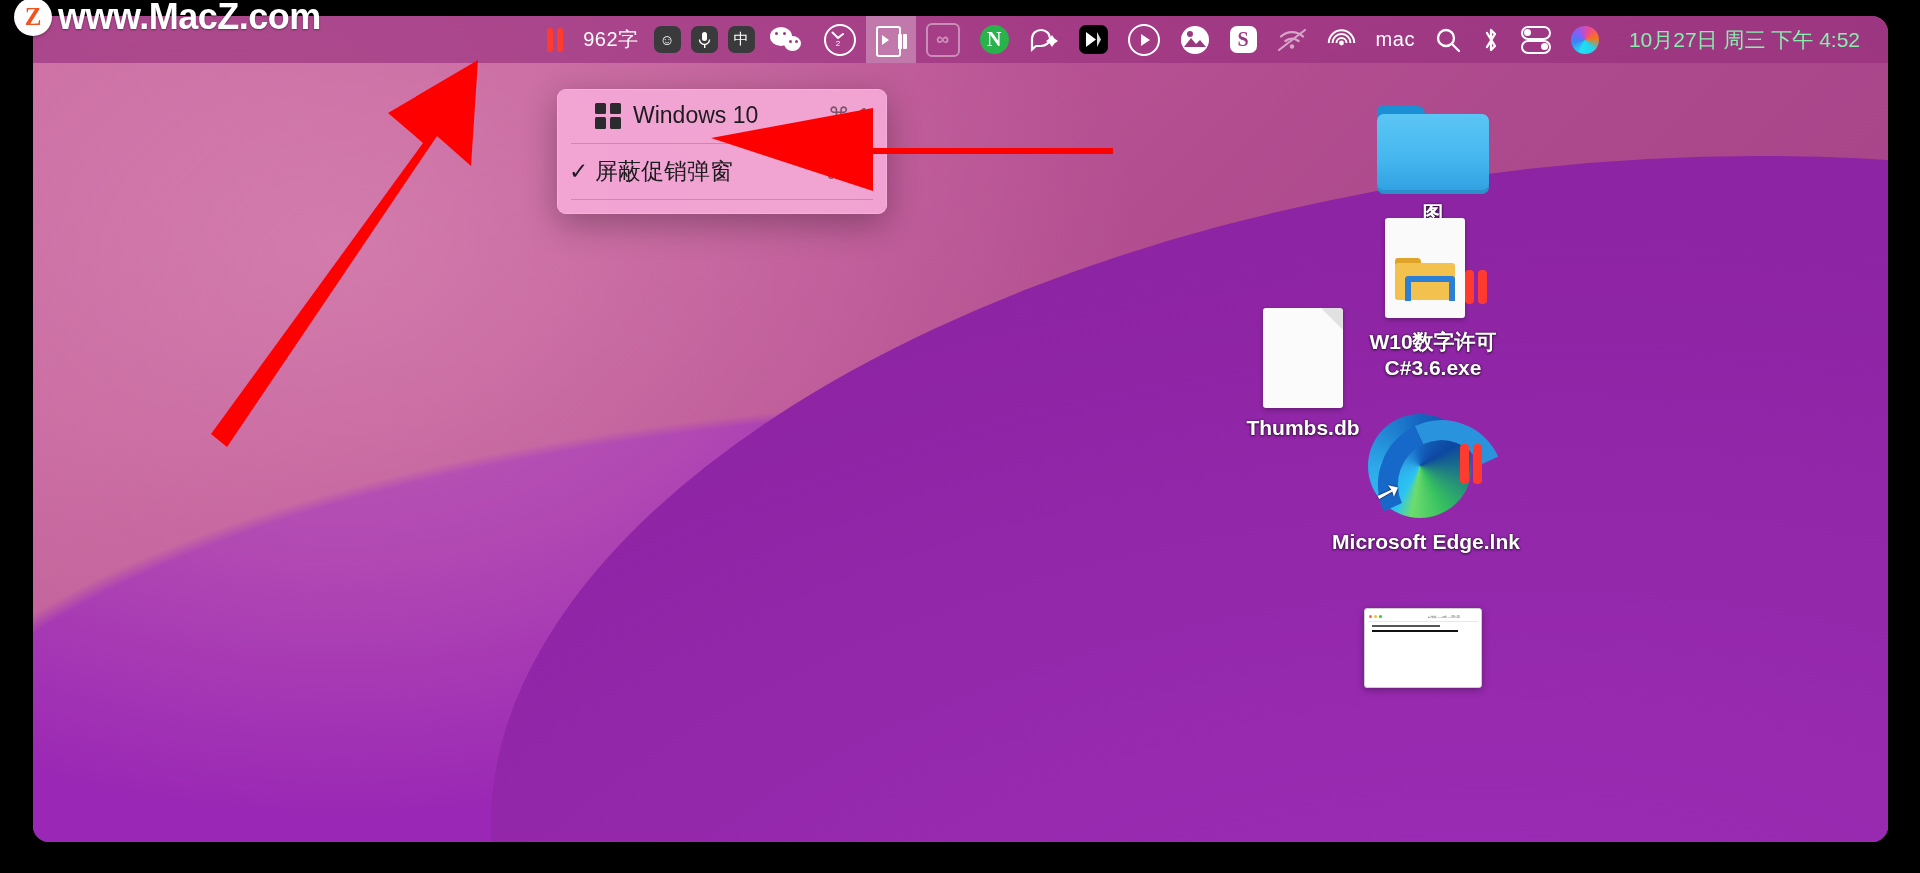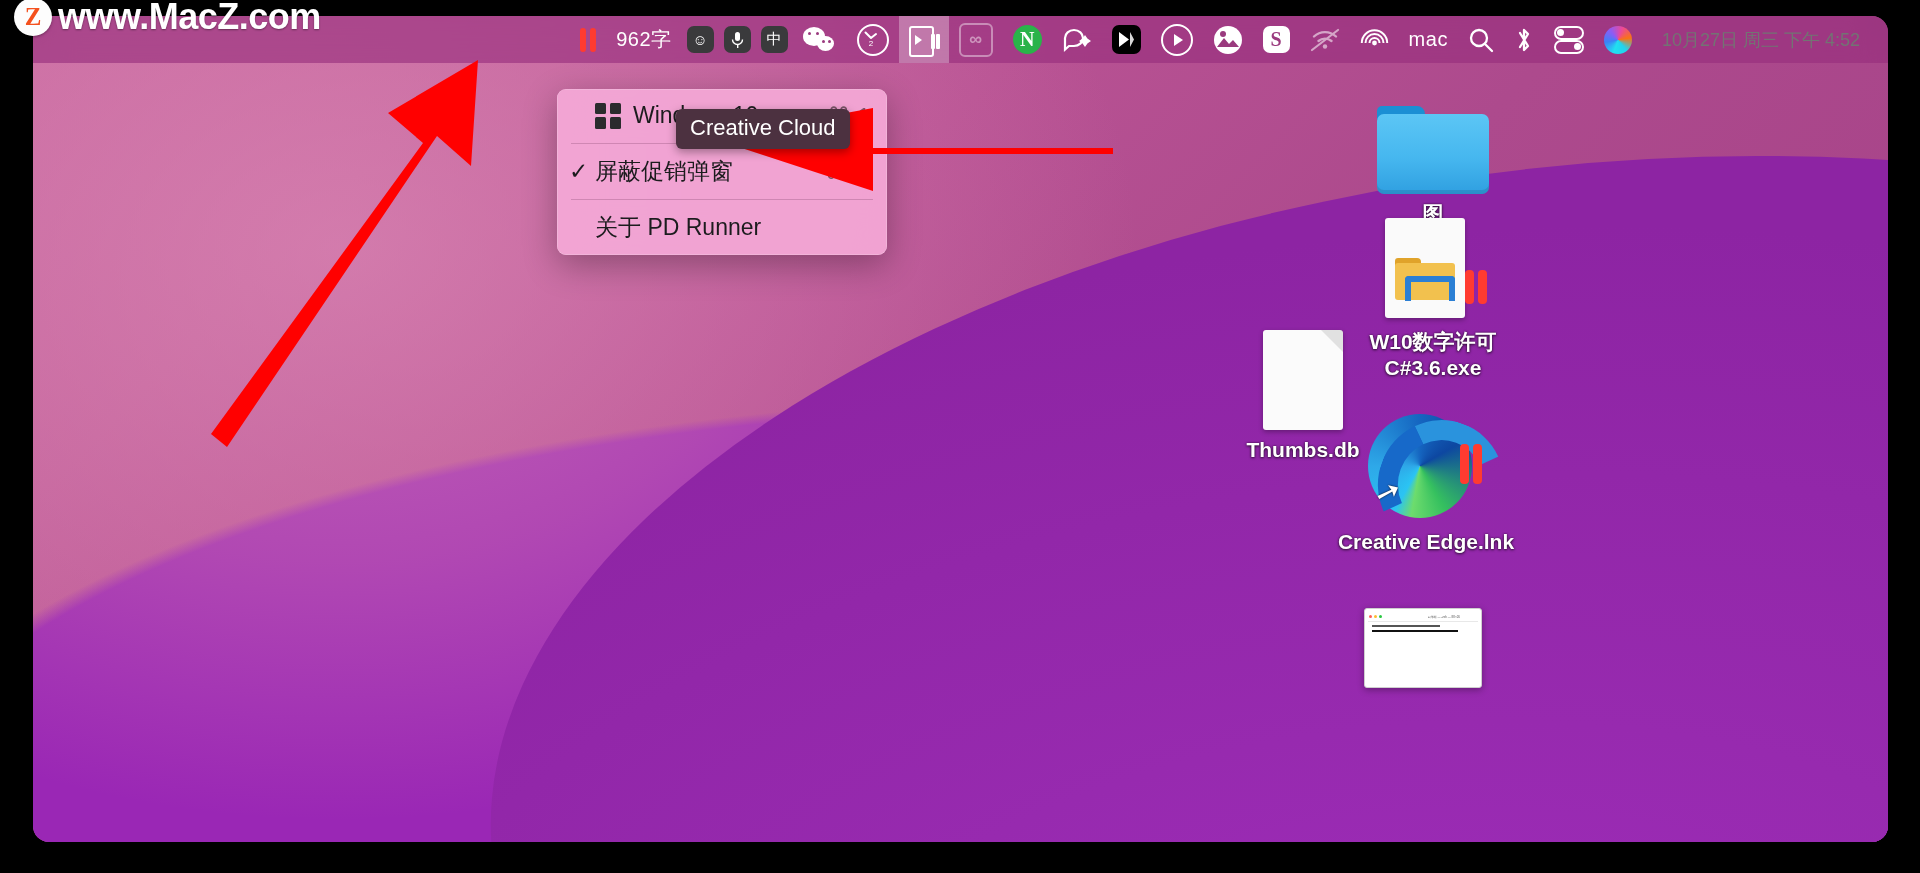--- a/index.html
+++ b/index.html
@@ -73,21 +73,21 @@
     padding-right:14px;
     z-index:20;
   }
   .mb-items{display:flex;align-items:center;height:100%;}
   .mb-item{
     height:100%;display:flex;align-items:center;justify-content:center;
     padding:0 10px;color:#fff;
   }
   .mb-item.active{background:rgba(255,255,255,.30);}
   .mb-text{font-size:20px;color:#fff;letter-spacing:.5px;}
-  .mb-clock{font-size:18px;color:#737373;padding:0 4px 0 10px;white-space:nowrap;}
+  .mb-clock{font-size:21px;color:#86efac;padding:0 4px 0 10px;white-space:nowrap;}
 
   .ime-badge{
     width:27px;height:27px;border-radius:7px;background:#3a3a3c;
     display:flex;align-items:center;justify-content:center;
     color:#fff;font-size:15px;margin:0 3px;
   }
   .pause-bars{display:flex;gap:4px;align-items:center;}
   .pause-bars i{display:block;width:6px;height:24px;background:#ff3b30;border-radius:3px;}
 
   .wechat{position:relative;width:34px;height:26px;}
@@ -400,40 +400,40 @@
               <span class="blue"></span>
             </span>
           <span class="p1"></span>
             <span class="p2"></span>
         </div>
       </div>
       <span class="cap" style="white-space:pre-line">W10数字许可
 C#3.6.exe</span>
     </div>
 
-    <div class="dicon" style="left:1165px;top:306px">
+    <div class="dicon" style="left:1165px;top:284px">
       <div class="ic-wrap">
         <div class="docpage">
             <span class="fold"></span>
           </div>
       </div>
       <span class="cap">Thumbs.db</span>
     </div>
 
     <div class="dicon" style="left:1288px;top:398px">
       <div class="ic-wrap">
         <div class="edge">
           <span class="ball"></span>
           <span class="swoosh"></span>
           <span class="p1"></span>
             <span class="p2"></span>
           <span class="cursor">➚</span>
         </div>
       </div>
-      <span class="cap">Creative Edge.lnk</span>
+      <span class="cap">Microsoft Edge.lnk</span>
     </div>
 
     <div class="dicon" style="left:1330px;top:594px;width:120px">
       <div class="ic-wrap" style="height:78px">
         <div class="thumbwin">
           <div class="bar">
               <i style="background:#ff5f57"></i>
               <i style="background:#febc2e"></i>
               <i style="background:#28c840"></i>
             <span style="flex:1"></span>
@@ -464,30 +464,24 @@
 
 
       <div class="mi">
         <span class="chk">✓</span>
         <span class="lbl">屏蔽促销弹窗</span>
         <span class="sc">⌘ B</span>
       </div>
 
       <div class="mi-sep"></div>
 
-      <div class="mi">
-        <span class="chk"></span>
-        <span class="lbl">关于 PD Runner</span>
-        <span class="sc"></span>
-      </div>
-
-
-    </div>
-
-    <div class="tooltip">Creative Cloud</div>
+
+
+    </div>
+
 
     <svg class="arrows" viewBox="0 0 1855 826">
       <g>
         <path d="M178 418 L390 127 L355 97 L445 44 L438 150 L404 120 L194 431 Z" fill="#ff0000"></path>
       </g>
       <g>
         <path d="M1080 132 L840 132 L840 92 L678 122 L840 175 L840 138 L1080 138 Z" fill="#ff0000"></path>
       </g>
     </svg>
 

